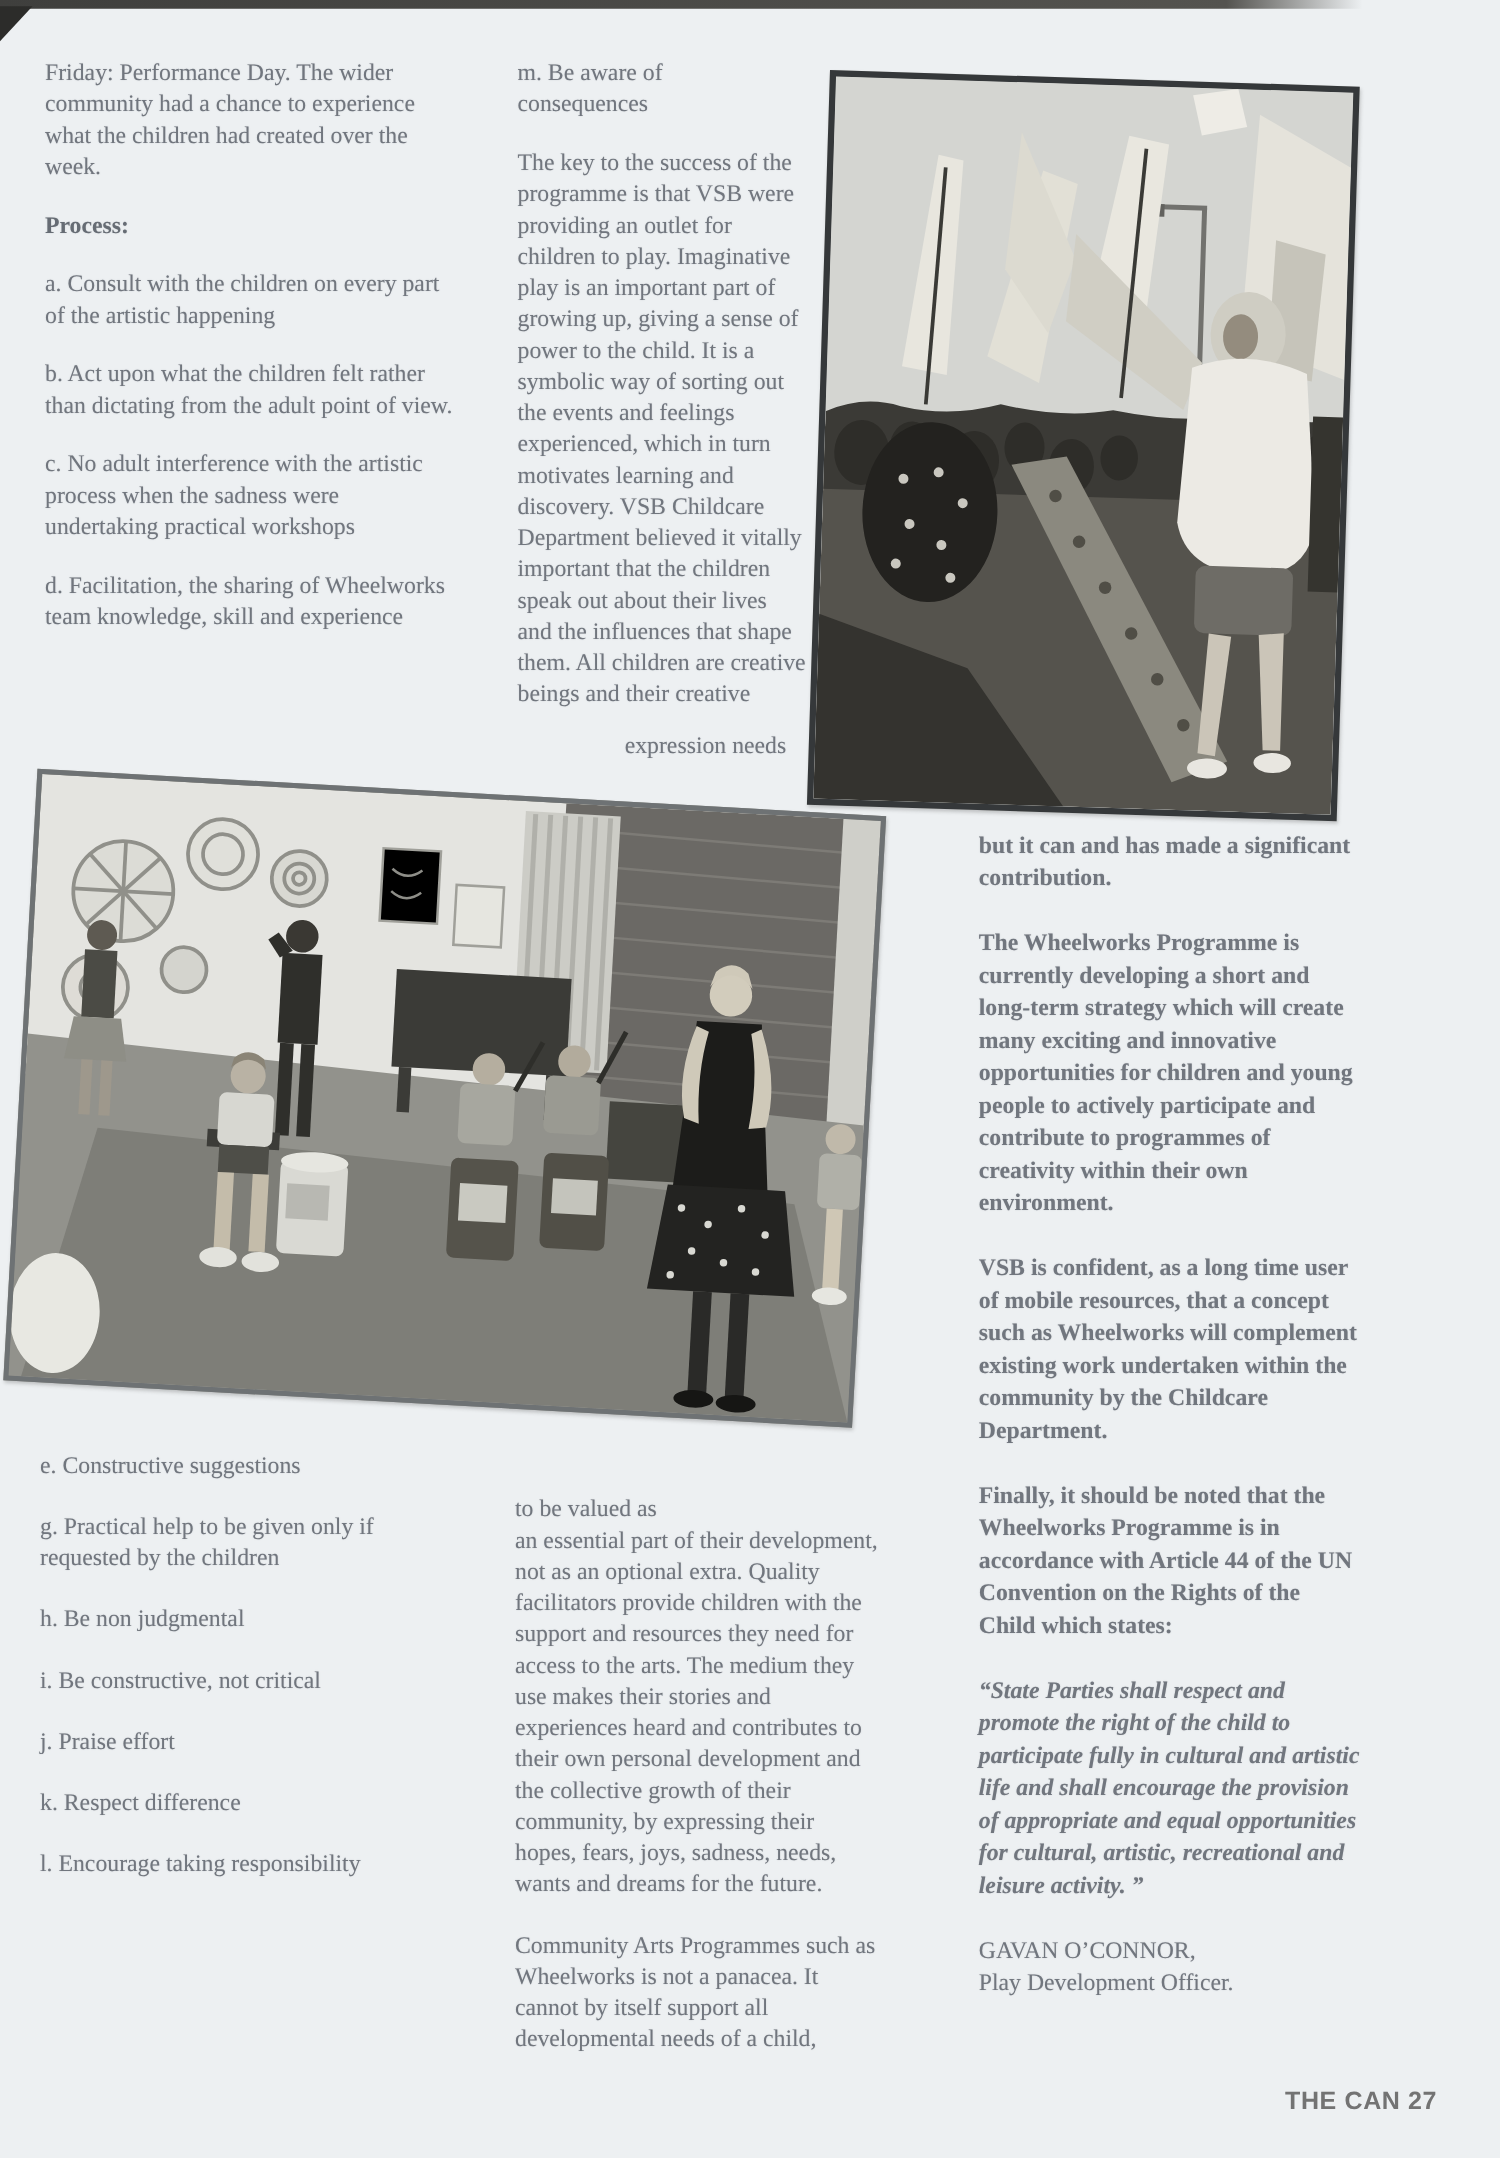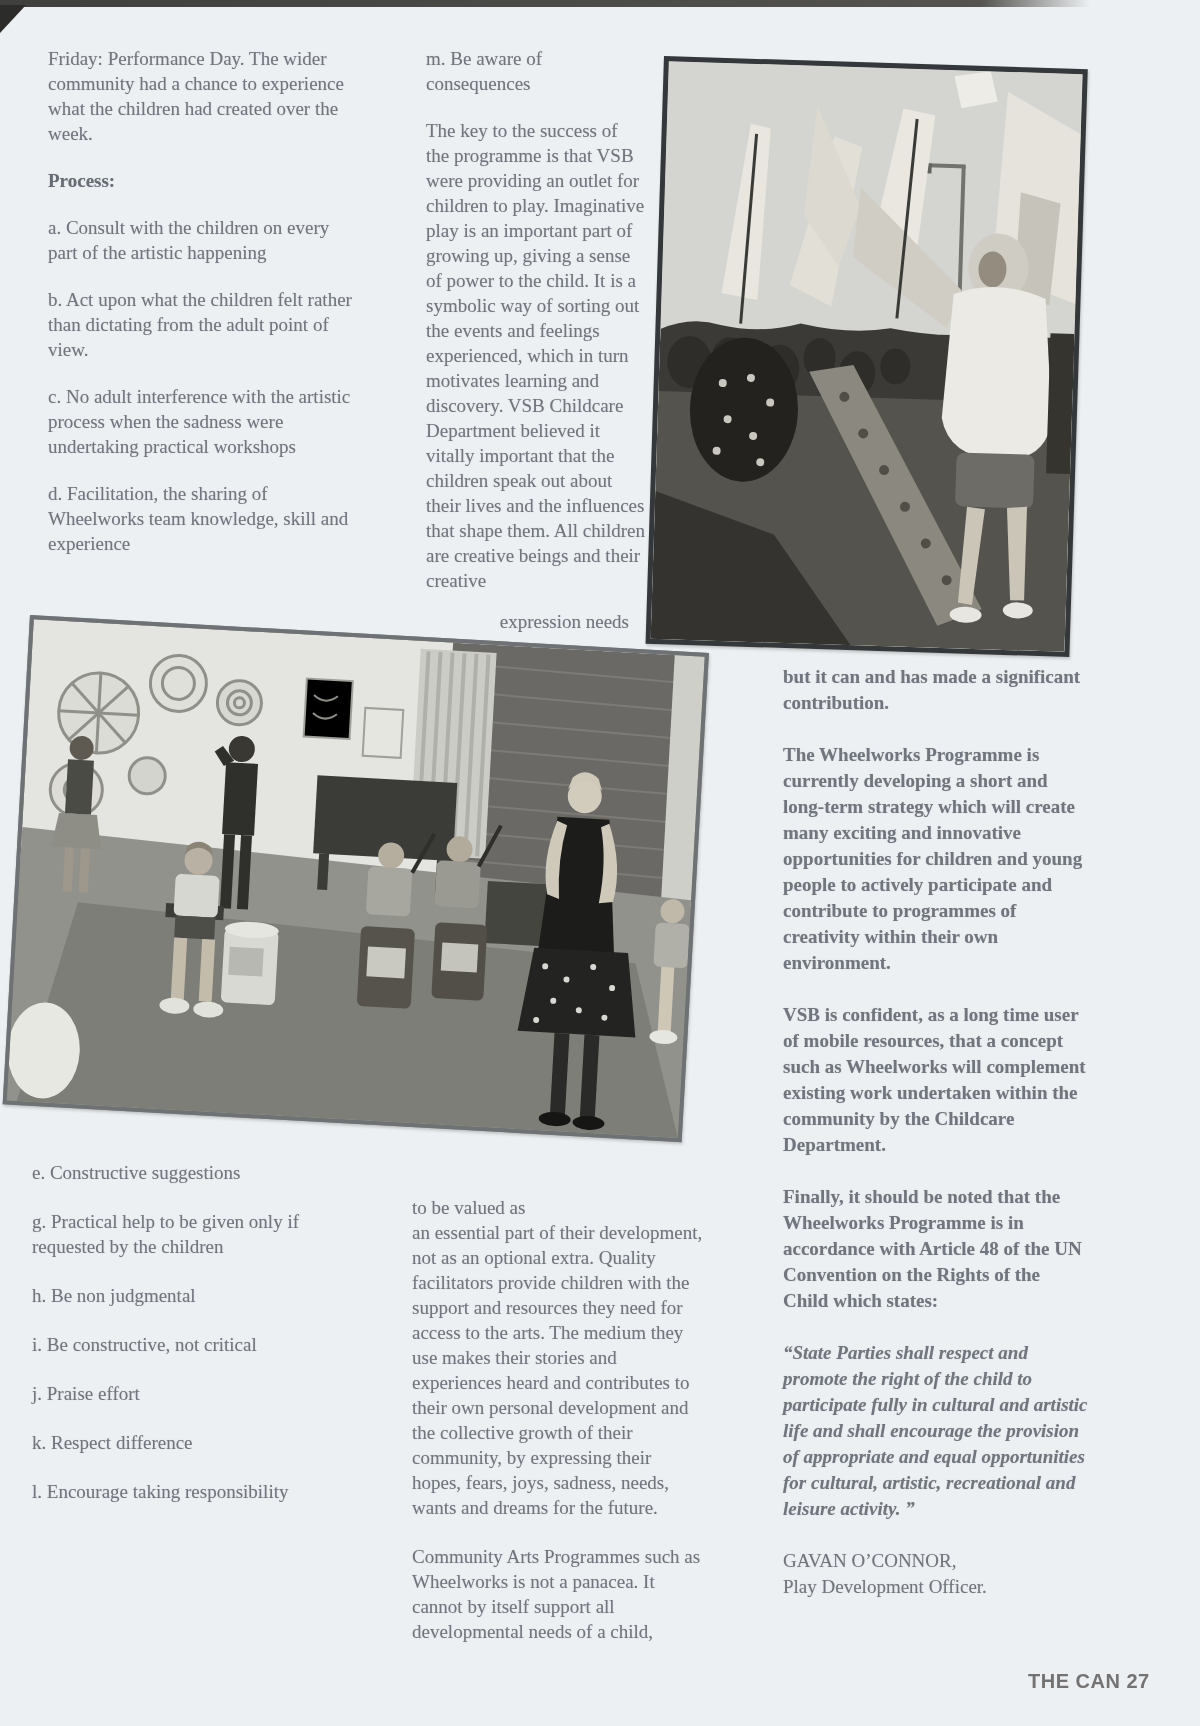--- a/index.html
+++ b/index.html
@@ -6,21 +6,21 @@
   html,body { width:1200px; height:1726px; }
   body {
     position:relative;
     background:#edf0f2;
     font-family:"Liberation Serif", serif;
     color:#71767e;
     overflow:hidden;
   }
   .col { position:absolute; font-size:19px; line-height:25px;
          text-shadow:0 0 1px rgba(113,118,126,0.35); }
-  .col p { margin:0 0 22px 16px; }
+  .col p { margin:0 0 22px 4px; }
   .pre { white-space:pre-line; }
   .process-head { font-weight:bold; color:#666c74; margin:0 0 24px 0; }
   #col-top-left   { left:32px;  top:46px;  width:330px; }
   #col-top-mid    { left:410px; top:46px;  width:235px; }
   #col-top-mid .overflow-line { text-align:right; margin:16px; }
   #col-right      { left:783px; top:664px; width:306px; line-height:26px; }
   #col-right p    { margin:0 0 26px 0;font-weight:bold; }
   #col-right .quote { font-style:italic; }
   #col-right .sig { margin-top:8px; }
   #col-bottom-left{ left:32px;  top:1160px; width:332px; }
@@ -255,21 +255,21 @@
     <rect x="638" y="268" width="34" height="44" rx="6" fill="#b0b0a8"></rect>
     <rect x="646" y="312" width="13" height="66" fill="#cfc7b5"></rect>
     <ellipse cx="652" cy="382" rx="14" ry="7" fill="#e6e6e0"></ellipse>
   </svg>
 </div>
 
 <div class="col" id="col-right">
   <p>but it can and has made a significant contribution.</p>
   <p>The Wheelworks Programme is currently developing a short and long-term strategy which will create many exciting and innovative opportunities for children and young people to actively participate and contribute to programmes of creativity within their own environment.</p>
   <p>VSB is confident, as a long time user of mobile resources, that a concept such as Wheelworks will complement existing work undertaken within the community by the Childcare Department.</p>
-  <p>Finally, it should be noted that the Wheelworks Programme is in accordance with Article 48 of the UN Convention on the Rights of the Child which states:</p>
+  <p>Finally, it should be noted that the Wheelworks Programme is in accordance with Article 44 of the UN Convention on the Rights of the Child which states:</p>
   <p class="quote">“State Parties shall respect and promote the right of the child to participate fully in cultural and artistic life and shall encourage the provision of appropriate and equal opportunities for cultural, artistic, recreational and leisure activity. ”</p>
   <div class="sig">
     <div>GAVAN O’CONNOR,</div>
     <div>Play Development Officer.</div>
   </div>
 </div>
 
 <div class="col" id="col-bottom-left">
   <p>e. Constructive suggestions</p>
   <p>g. Practical help to be given only if requested by the children</p>

